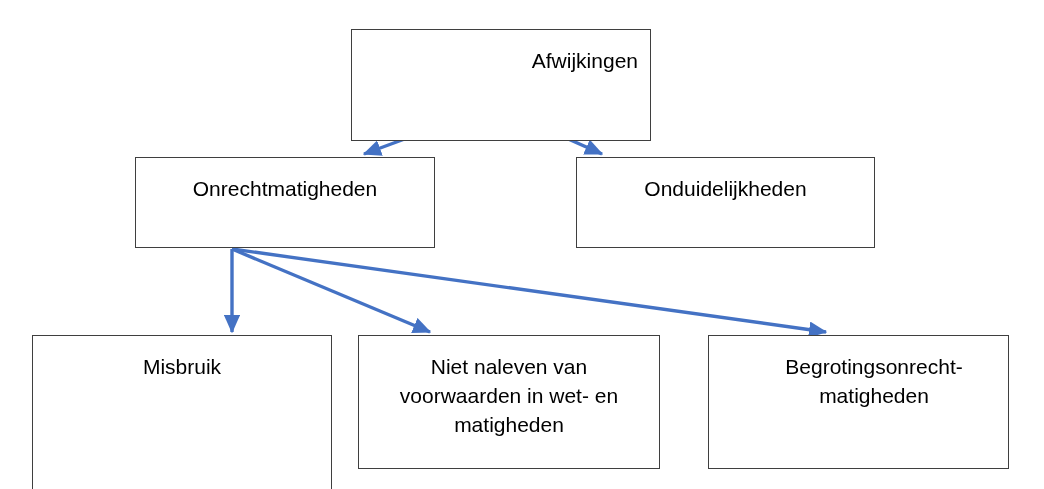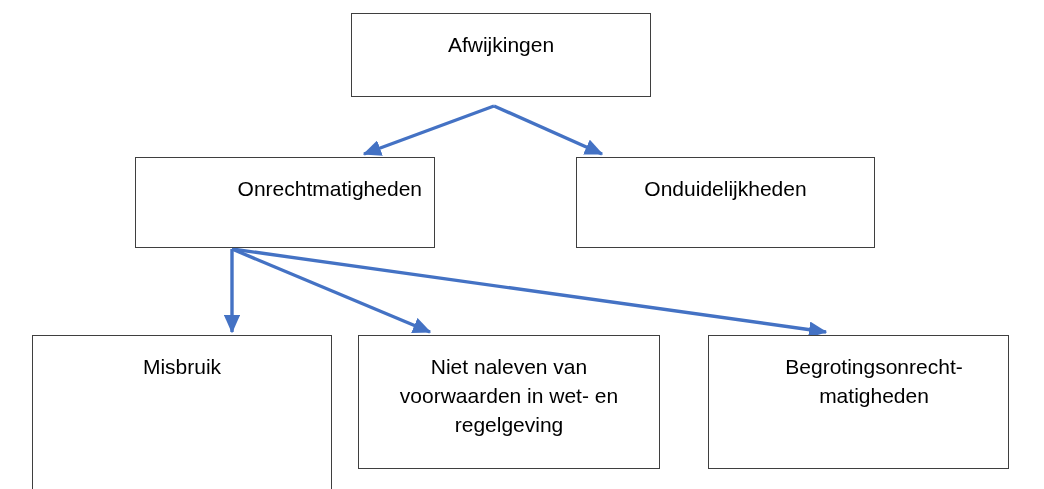--- a/index.html
+++ b/index.html
@@ -39,22 +39,22 @@
     font-size: 21px;
     line-height: 29px;
     text-align: center;
     padding-top: 16px;
   }
   .node-label {
     display: block;
     white-space: pre-line;
     padding: 0 12px;
   }
-  .n-afwijkingen        { left: 351px; top: 13px;  width: 300px; height: 84px; }
-  .n-onrechtmatigheden  { left: 135px; top: 157px; width: 300px; height: 91px; text-align: right; }
+  .n-afwijkingen        { left: 351px; top: 29px;  width: 300px; height: 112px; text-align: right; }
+  .n-onrechtmatigheden  { left: 135px; top: 157px; width: 300px; height: 91px; }
   .n-onduidelijkheden   { left: 566px; top: 157px; width: 299px; height: 91px; margin-left: 10px; }
   .n-misbruik           { left: 32px;  top: 335px; width: 300px; height: 165px; }
   .n-niet-naleven       { left: 358px; top: 335px; width: 302px; height: 134px; }
   .n-begrotings         { left: 708px; top: 335px; width: 301px; height: 134px; padding-left: 31px; }
 </style>
 </head>
 <body>
 
 <div class="canvas">
 
@@ -83,21 +83,21 @@
     <span class="node-label">Onduidelijkheden</span>
   </div>
 
   <div class="node n-misbruik">
     <span class="node-label">Misbruik</span>
   </div>
 
   <div class="node n-niet-naleven">
     <span class="node-label">Niet naleven van
 voorwaarden in wet- en
-regelgeving</span>
+matigheden</span>
   </div>
 
   <div class="node n-begrotings">
     <span class="node-label">Begrotingsonrecht-
 matigheden</span>
   </div>
 
 </div>
 
 </body></html>

